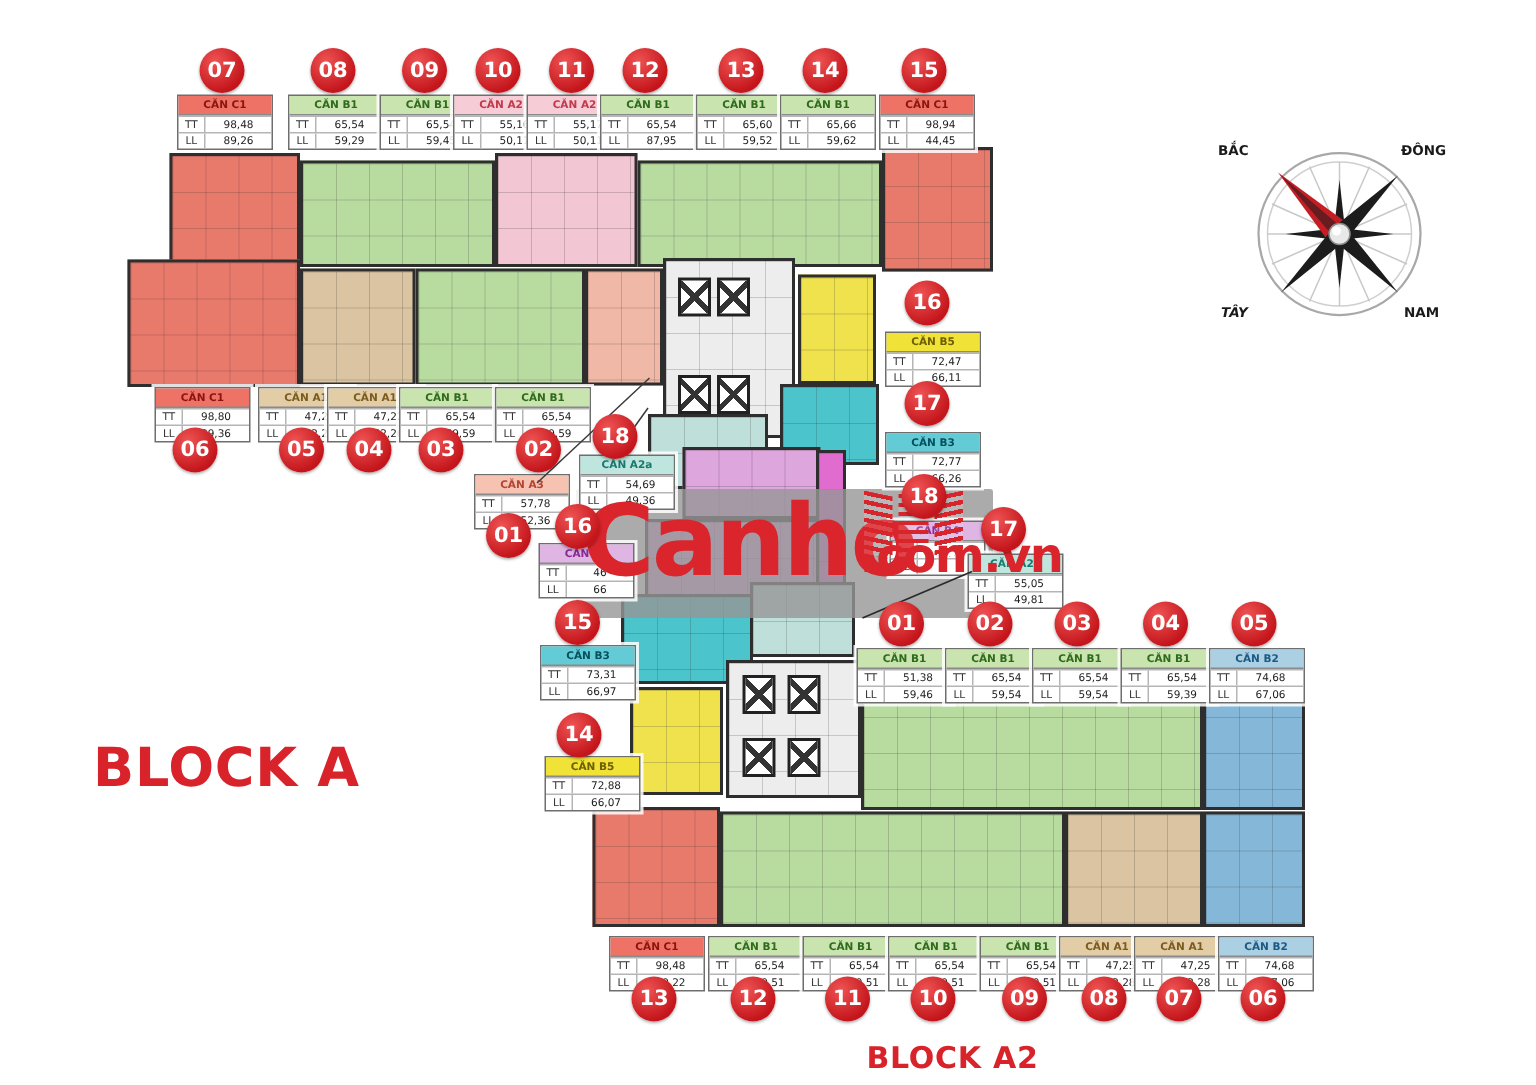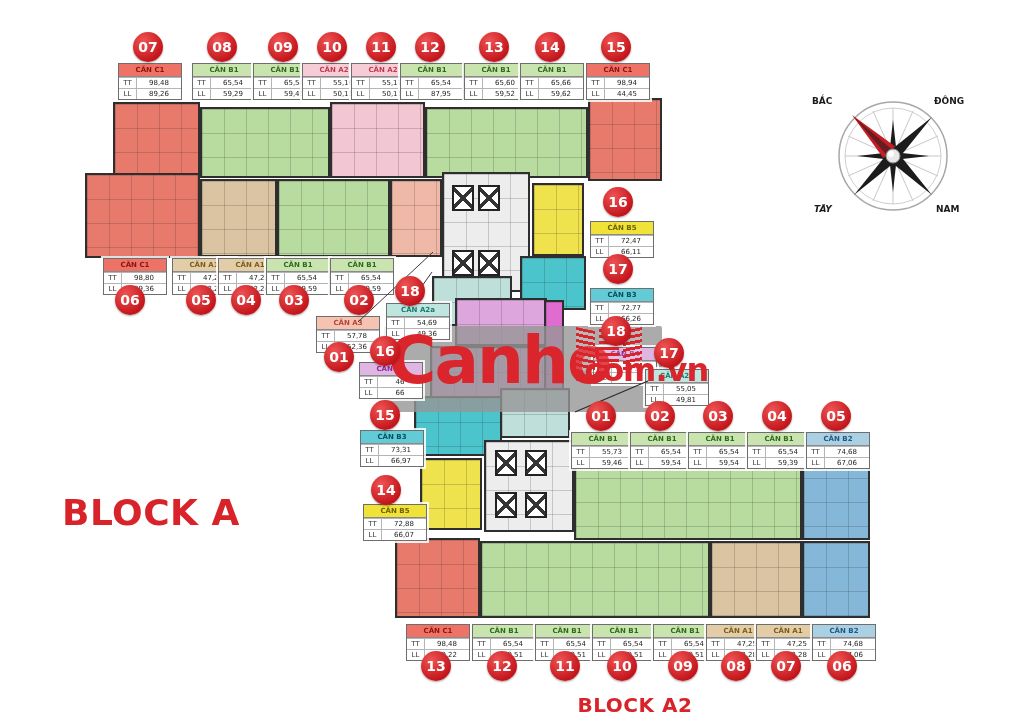--- a/index.html
+++ b/index.html
@@ -376,21 +376,21 @@
       <div class="u-row">
         <span class="u-lab">LL</span>
         <span class="u-val">49,81</span>
       </div>
     </div>
     <div class="u-circle" style="left: 654px; top: 338px;">17</div>
     <div class="u-table" style="left: 571px; top: 432px;">
       <div class="u-head" style="background: rgb(201, 228, 174); color: rgb(47, 107, 29);">CĂN B1</div>
       <div class="u-row">
         <span class="u-lab">TT</span>
-        <span class="u-val">55,73</span>
+        <span class="u-val">51,38</span>
       </div>
       <div class="u-row">
         <span class="u-lab">LL</span>
         <span class="u-val">59,46</span>
       </div>
     </div>
     <div class="u-circle" style="left: 586px; top: 401px;">01</div>
     <div class="u-table" style="left: 630px; top: 432px;">
       <div class="u-head" style="background: rgb(201, 228, 174); color: rgb(47, 107, 29);">CĂN B1</div>
       <div class="u-row">

